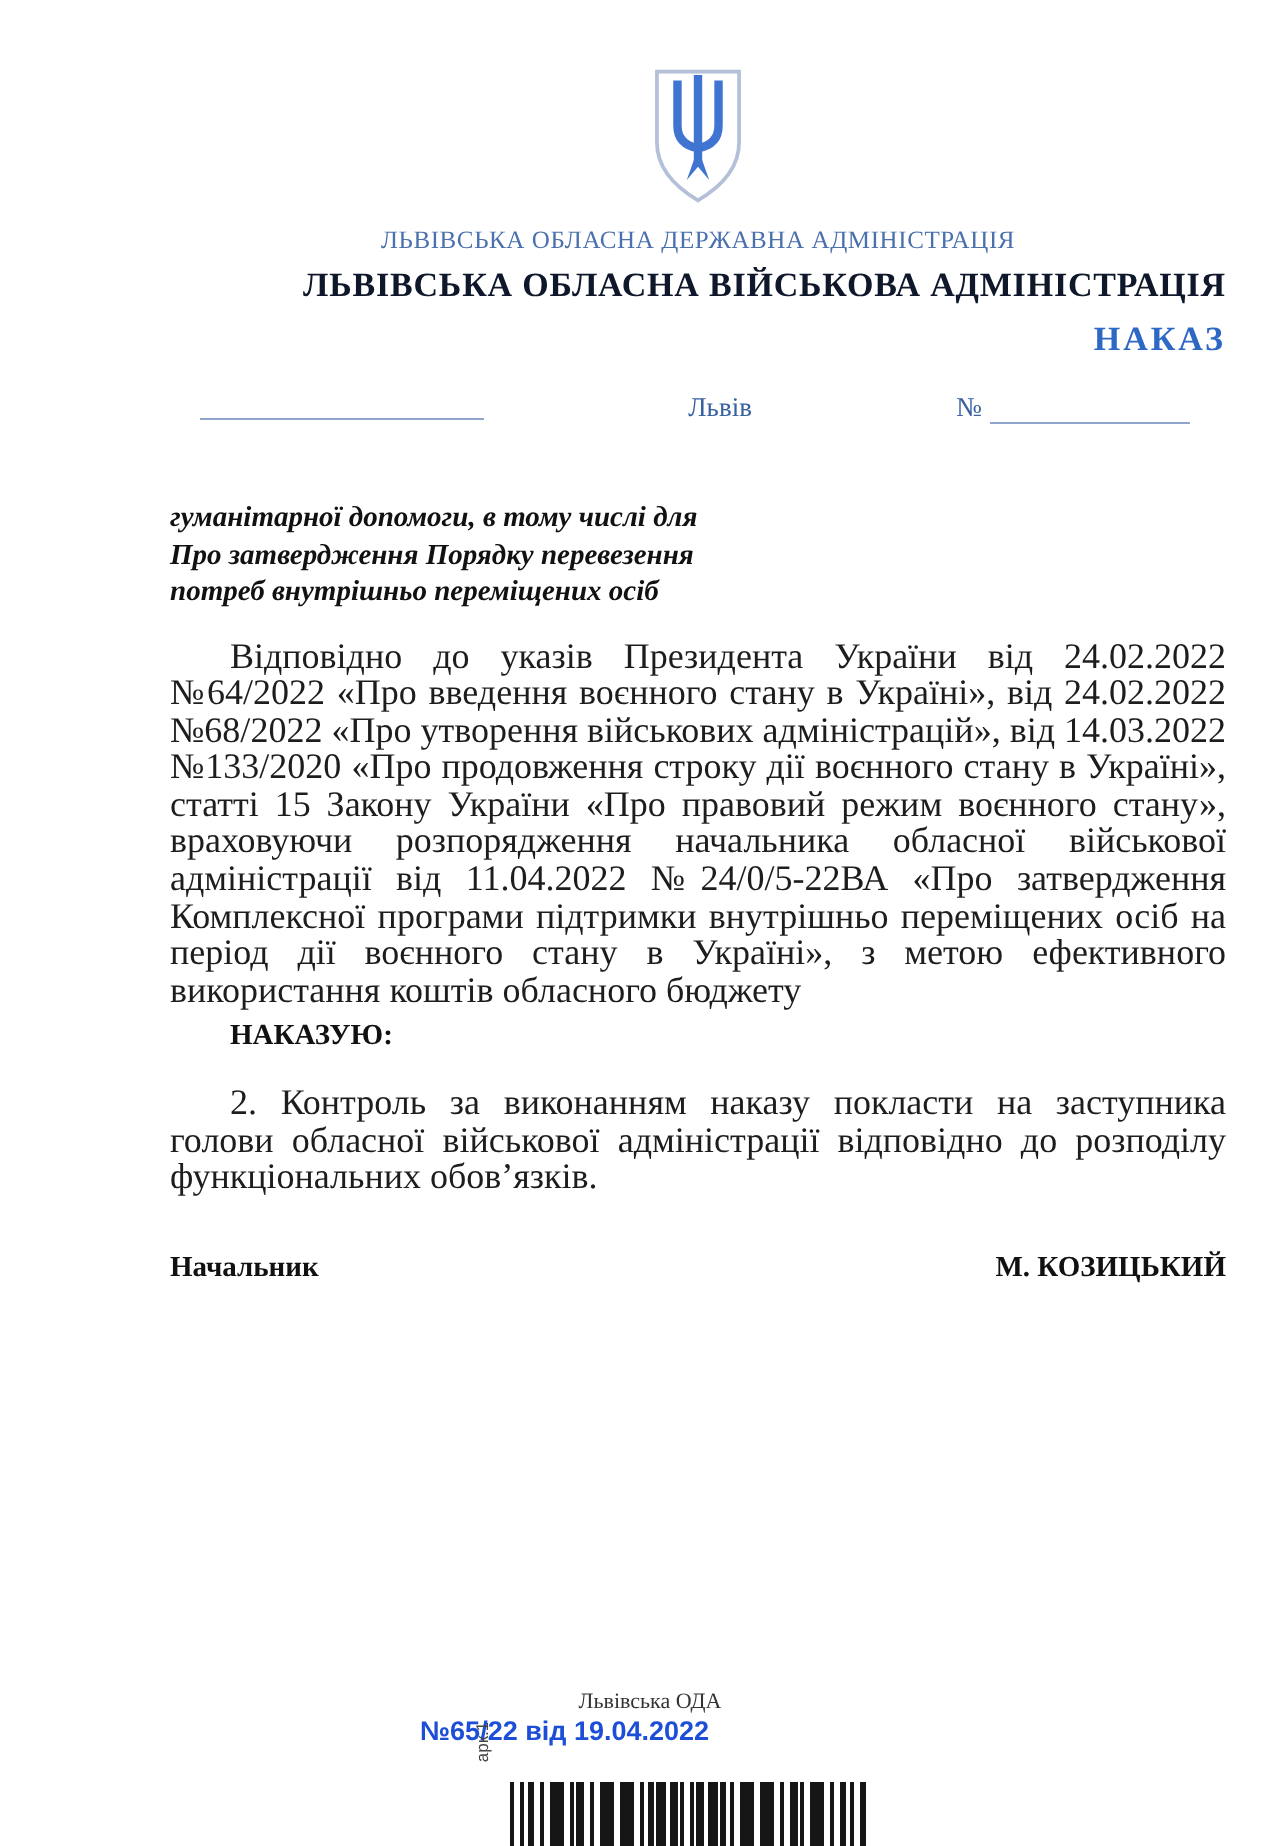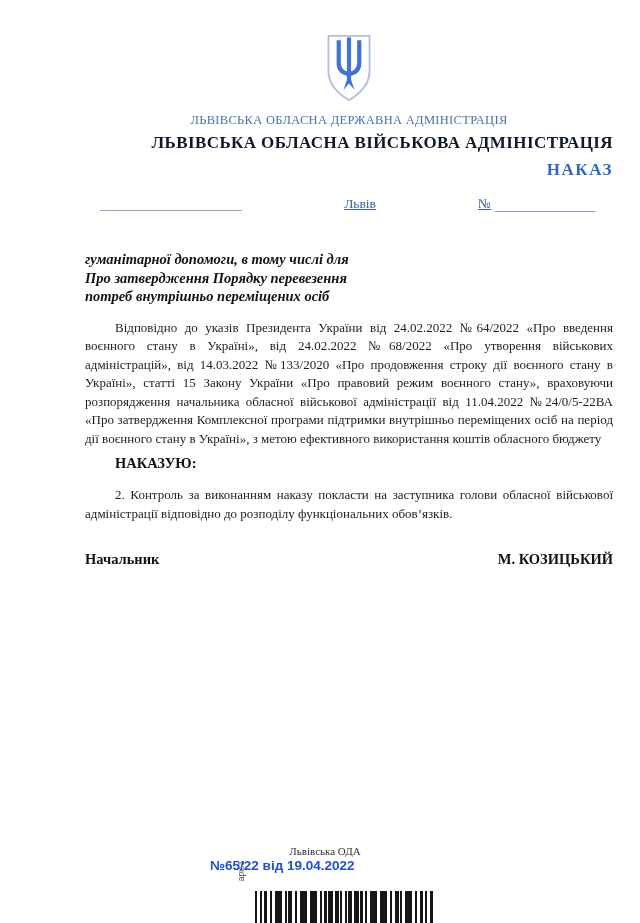--- a/index.html
+++ b/index.html
@@ -23,37 +23,37 @@
   .org-name{
     margin-top:5px;text-align:right;
     font-size:17px;font-weight:bold;letter-spacing:.4px;color:#0f172a;
   }
   .doc-type{
     margin-top:7px;text-align:right;
     font-size:17px;font-weight:bold;letter-spacing:1.5px;color:#2e68c5;
   }
   .dateline{
     margin-top:16px;
-    display:flex;align-items:center;justify-content:space-between;
-    font-size:13.5px;color:#38619f;text-decoration:underline;
+    display:flex;align-items:flex-start;justify-content:space-between;
+    font-size:13.5px;color:#38619f;
   }
   .blank-line{
     display:inline-block;border-bottom:1px solid #8fa5cc;height:13px;
   }
   .blank-left{width:142px;margin-left:15px;}
   .num-wrap{display:flex;align-items:flex-end;margin-right:18px;}
   .blank-right{width:100px;margin-left:4px;}
   
   .subject{
     margin-top:38px;
     font-size:14.5px;font-weight:bold;font-style:italic;
     line-height:18.5px;color:#111;
   }
   .para{
-    margin:0;font-size:13px;line-height:18.6px;
+    margin:0;font-size:18px;line-height:18.6px;
     text-align:justify;text-indent:30px;color:#1d1d1d;
   }
   .preamble{margin-top:13px;}
   .order-word{
     margin-top:6px;font-size:14.5px;font-weight:bold;text-indent:30px;color:#111;
   }
   .item{margin-top:6px;}
   .signature{
     margin-top:28px;
     display:flex;justify-content:space-between;

